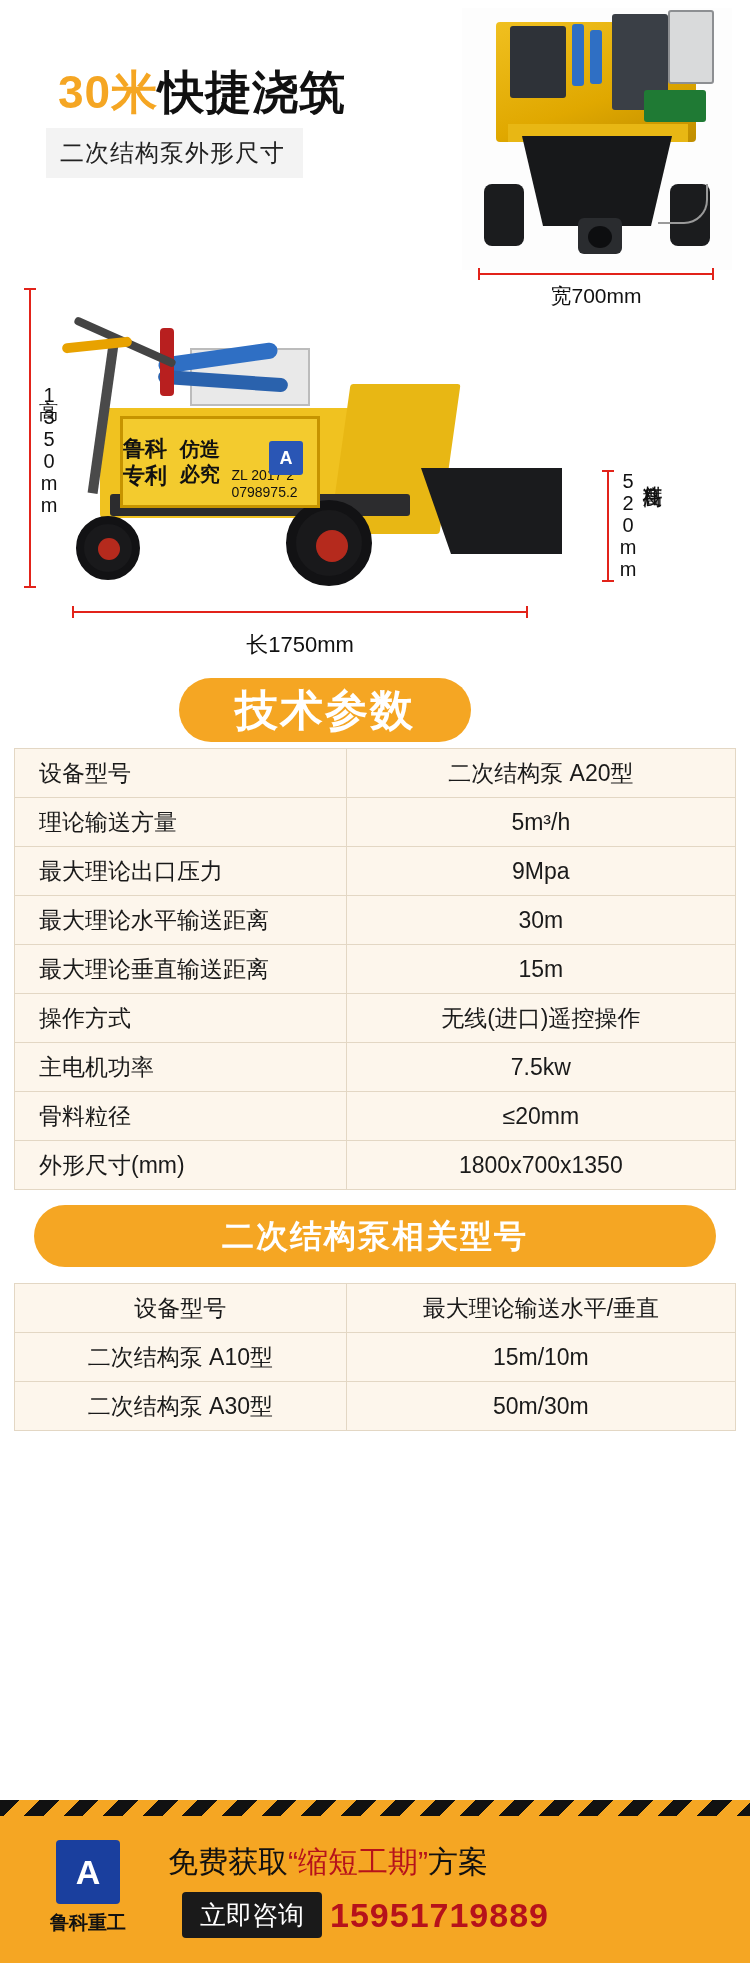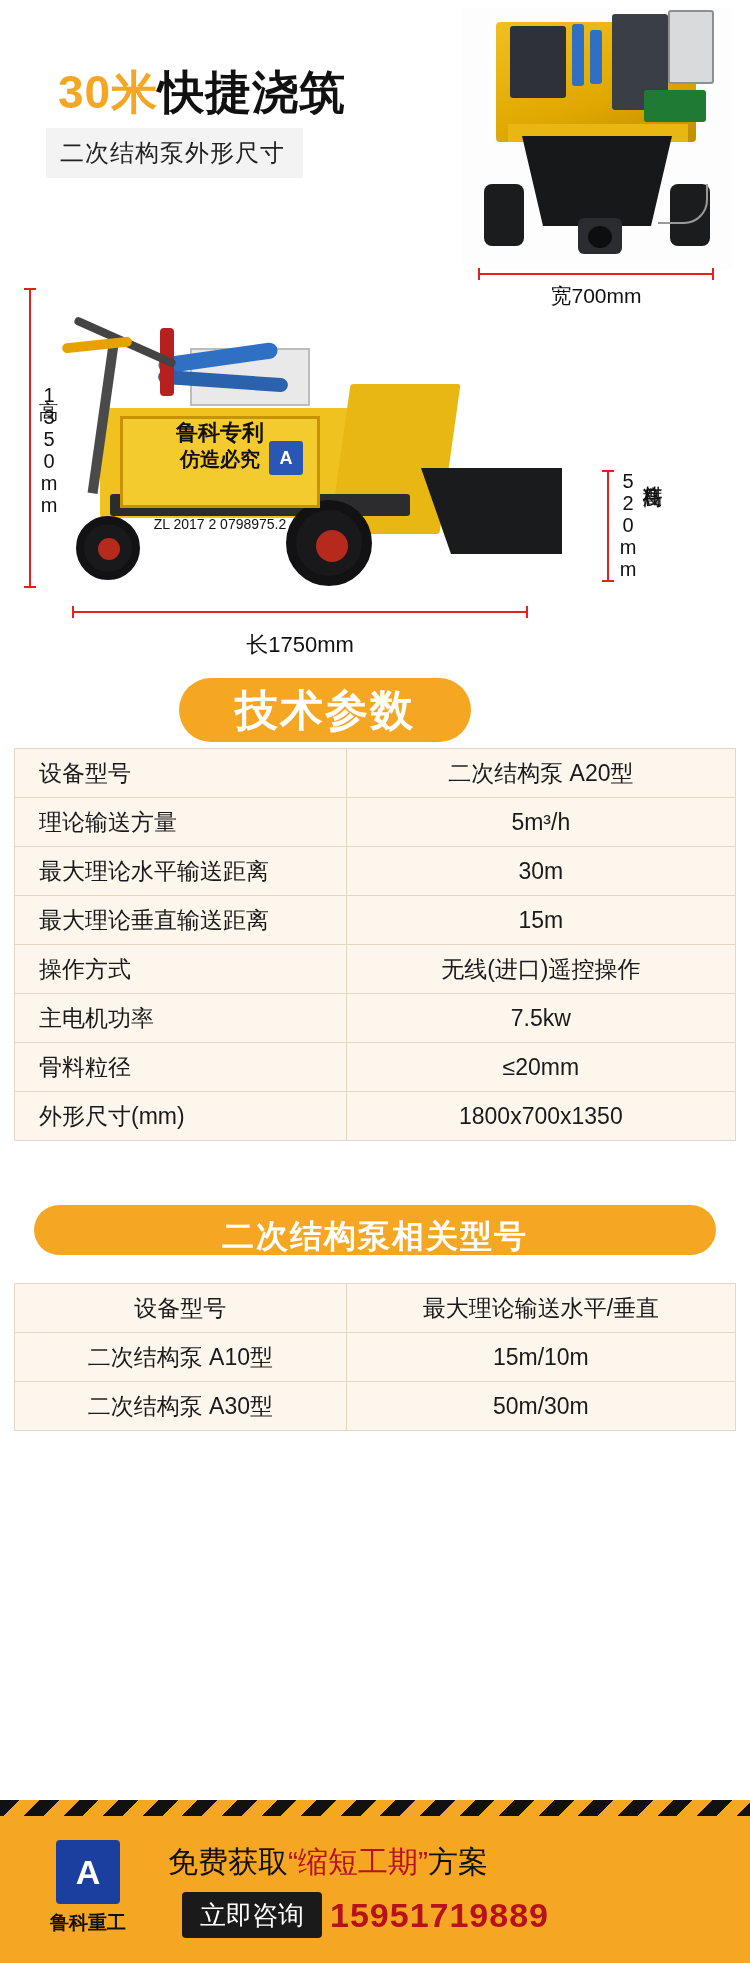--- a/index.html
+++ b/index.html
@@ -101,21 +101,21 @@
     left: 40px;
     top: 288px;
     width: 550px;
     height: 310px;
   }
   .pm-frame { position:absolute; left:60px; top:120px; width:330px; height:110px; background:#f0c220; border-radius:4px;}
   .pm-frame2{ position:absolute; left:300px; top:96px; width:110px; height:150px; background:#e8b714; transform:skewX(-8deg); border-radius:3px;}
   .pm-plate {
     position:absolute; left:80px; top:128px; width:200px; height:92px;
     background:#f3cb2e; border:3px solid #c69400;
-    display:flex; flex-direction:column; align-items:center; justify-content:flex-start;
+    display:flex; flex-direction:row; align-items:center; justify-content:flex-start;
     color:#111; line-height:1.25;
   }
   .pm-plate .l1{font-size:22px; font-weight:bold;}
   .pm-plate .l2{font-size:20px; font-weight:bold;}
   .pm-plate .l3{font-size:14px;margin-top:44px;}
   .pm-plate-logo{
     position:absolute; right:14px; top:22px; width:34px; height:34px;
     background:#2a56b5; color:#fff; font-size:18px; font-weight:bold;
     display:flex; align-items:center; justify-content:center; border-radius:3px;
   }
@@ -181,21 +181,21 @@
     text-align: center;
     font-weight: bold;
     letter-spacing: 2px;
   }
   .banner-1 {
     position: absolute; left: 179px; top: 678px;
     width: 292px; height: 64px; line-height: 64px; font-size: 43px;
   }
   .banner-2 {
     position: absolute; left: 34px; top: 1205px;
-    width: 682px; height: 50px; line-height: 62px; font-size: 32px; text-align: center;
+    width: 682px; height: 62px; line-height: 62px; font-size: 32px; text-align: center;
   }
 
   
   .spec-table {
     position: absolute; left: 14px; top: 748px; width: 722px;
     border-collapse: collapse;
     background: #fdf6ec;
   }
   .spec-table td {
     border: 1px solid #e3d7c4;
@@ -347,20 +347,24 @@
   <tbody>
     <tr>
       <td class="k">设备型号</td>
       <td class="v">二次结构泵 A20型</td>
     </tr>
     <tr>
       <td class="k">理论输送方量</td>
       <td class="v">5m³/h</td>
     </tr>
     <tr>
+      <td class="k">最大理论出口压力</td>
+      <td class="v">9Mpa</td>
+    </tr>
+    <tr>
       <td class="k">最大理论水平输送距离</td>
       <td class="v">30m</td>
     </tr>
     <tr>
       <td class="k">最大理论垂直输送距离</td>
       <td class="v">15m</td>
     </tr>
     <tr>
       <td class="k">操作方式</td>
       <td class="v">无线(进口)遥控操作</td>

